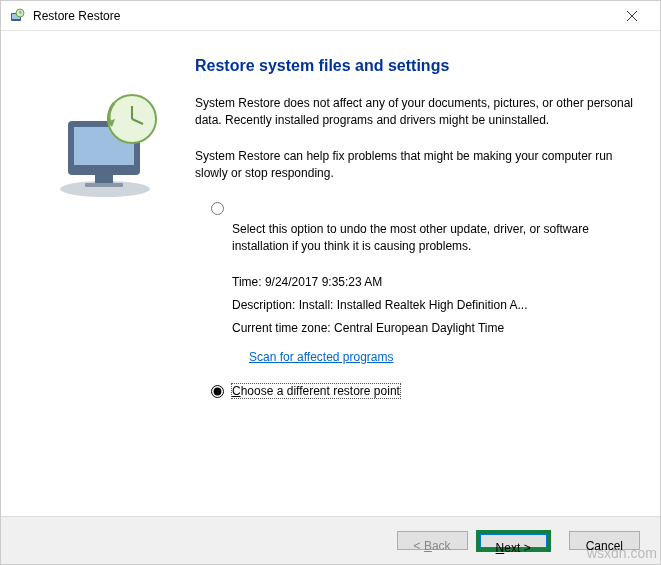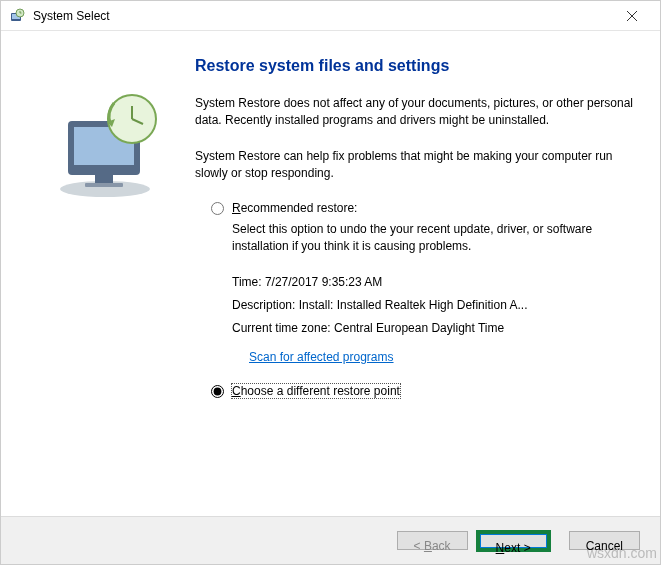--- a/index.html
+++ b/index.html
@@ -34,21 +34,21 @@
 
 <div class="titlebar">
   <span class="titlebar-icon">
     <svg width="16" height="16" viewBox="0 0 16 16">
       <rect x="2" y="5" width="10" height="8" fill="#3d5d8c" rx="1"></rect>
       <rect x="3" y="6" width="8" height="5" fill="#a3c5e8"></rect>
       <circle cx="11" cy="5" r="4" fill="#d1e8c5" stroke="#5a8a3d" stroke-width="0.8"></circle>
       <path d="M11 3 L11 5 L12.5 5" stroke="#5a8a3d" stroke-width="0.8" fill="none"></path>
     </svg>
   </span>
-  <span class="titlebar-text">System Select</span>
+  <span class="titlebar-text">Restore Restore</span>
   <div class="titlebar-close">
     <svg width="10" height="10" viewBox="0 0 10 10">
         <path d="M0 0 L10 10 M10 0 L0 10" stroke="#333" stroke-width="1"></path>
       </svg>
   </div>
 </div>
 
 <div class="content">
   <div class="left">
     <div class="restore-graphic">
@@ -68,28 +68,27 @@
   </div>
 
   <div class="right">
     <h1 class="heading">Restore system files and settings</h1>
     <p class="para">System Restore does not affect any of your documents, pictures, or other personal data. Recently installed programs and drivers might be uninstalled.</p>
     <p class="para">System Restore can help fix problems that might be making your computer run slowly or stop responding.</p>
 
     <div class="radio-section">
       <div class="radio-row">
         <input type="radio" name="restore" class="radio" style="">
-        <span class="radio-label"><span><u class="mnemonic">R</u>ecommended restore:</span></span>
       </div>
-      <p class="radio-desc">Select this option to undo the your recent update, driver, or software installation if you think it is causing problems.</p>
+      <p class="radio-desc">Select this option to undo the most other update, driver, or software installation if you think it is causing problems.</p>
 
       <div class="details">
         <div>
           <span>Time:</span>
-          <span>7/27/2017 9:35:23 AM</span>
+          <span>9/24/2017 9:35:23 AM</span>
         </div>
         <div>
           <span>Description:</span>
           <span>Install: Installed Realtek High Definition A...</span>
         </div>
         <div>
           <span>Current time zone:</span>
           <span>Central European Daylight Time</span>
         </div>
       </div>

